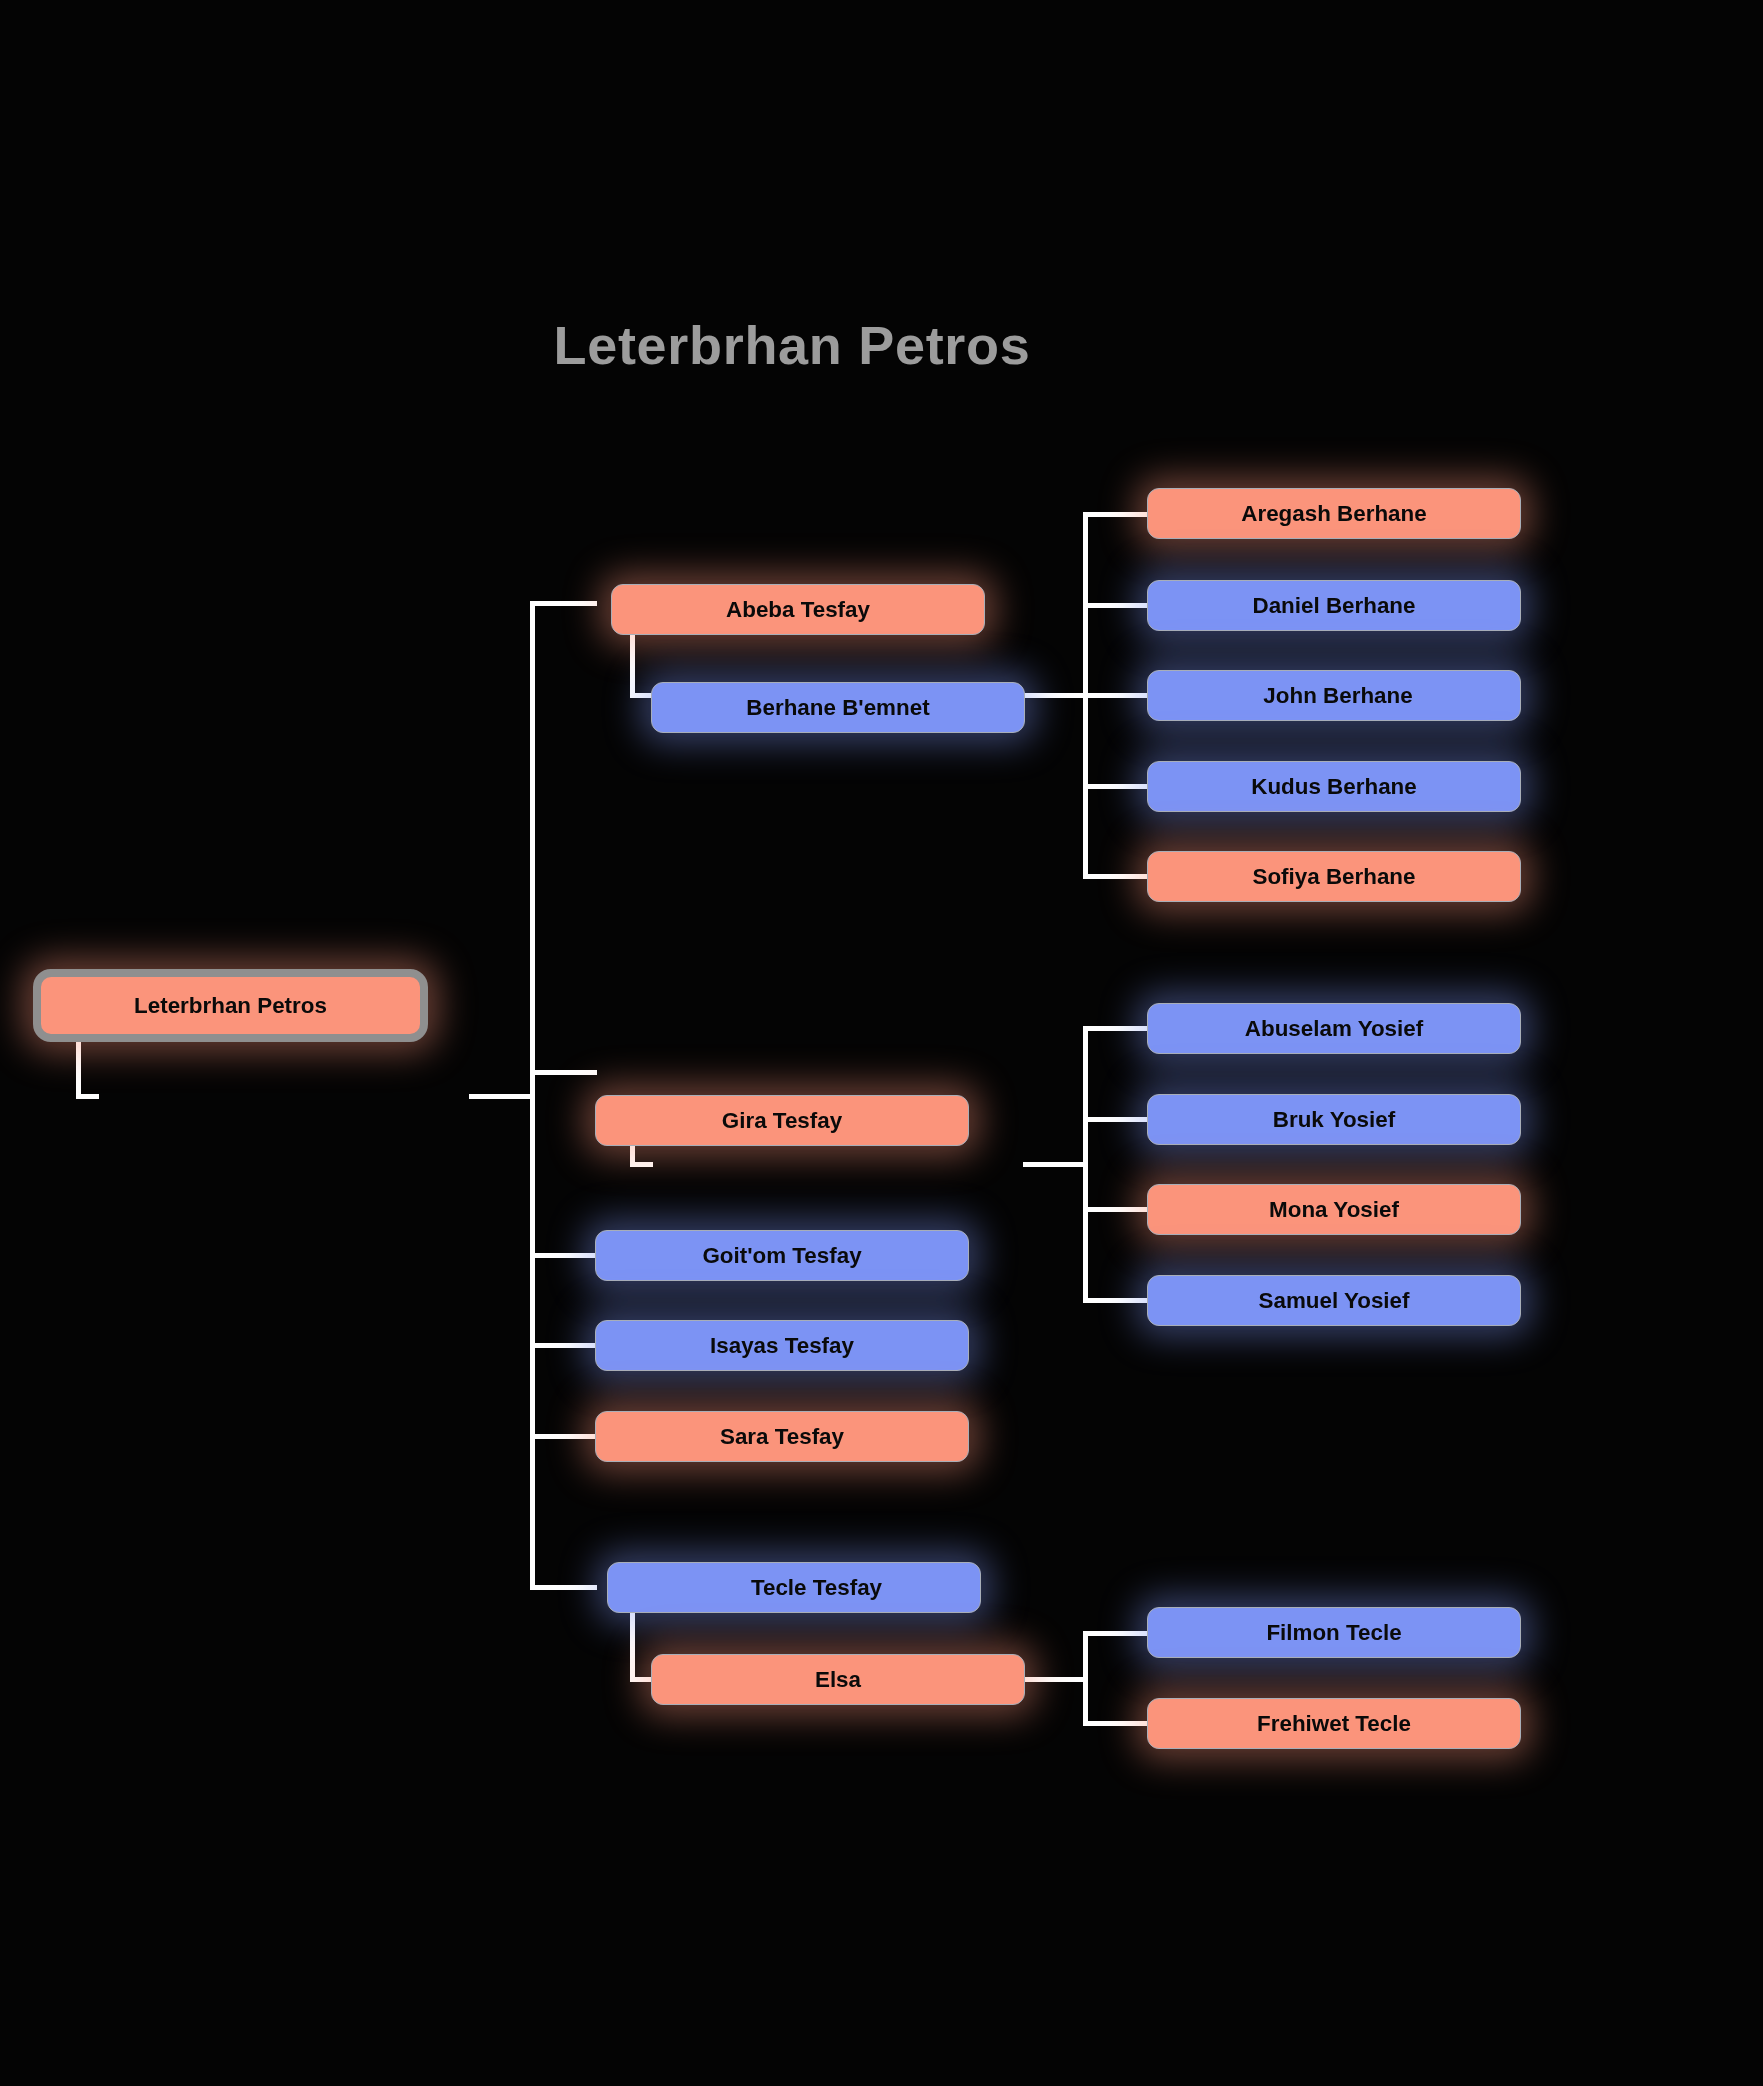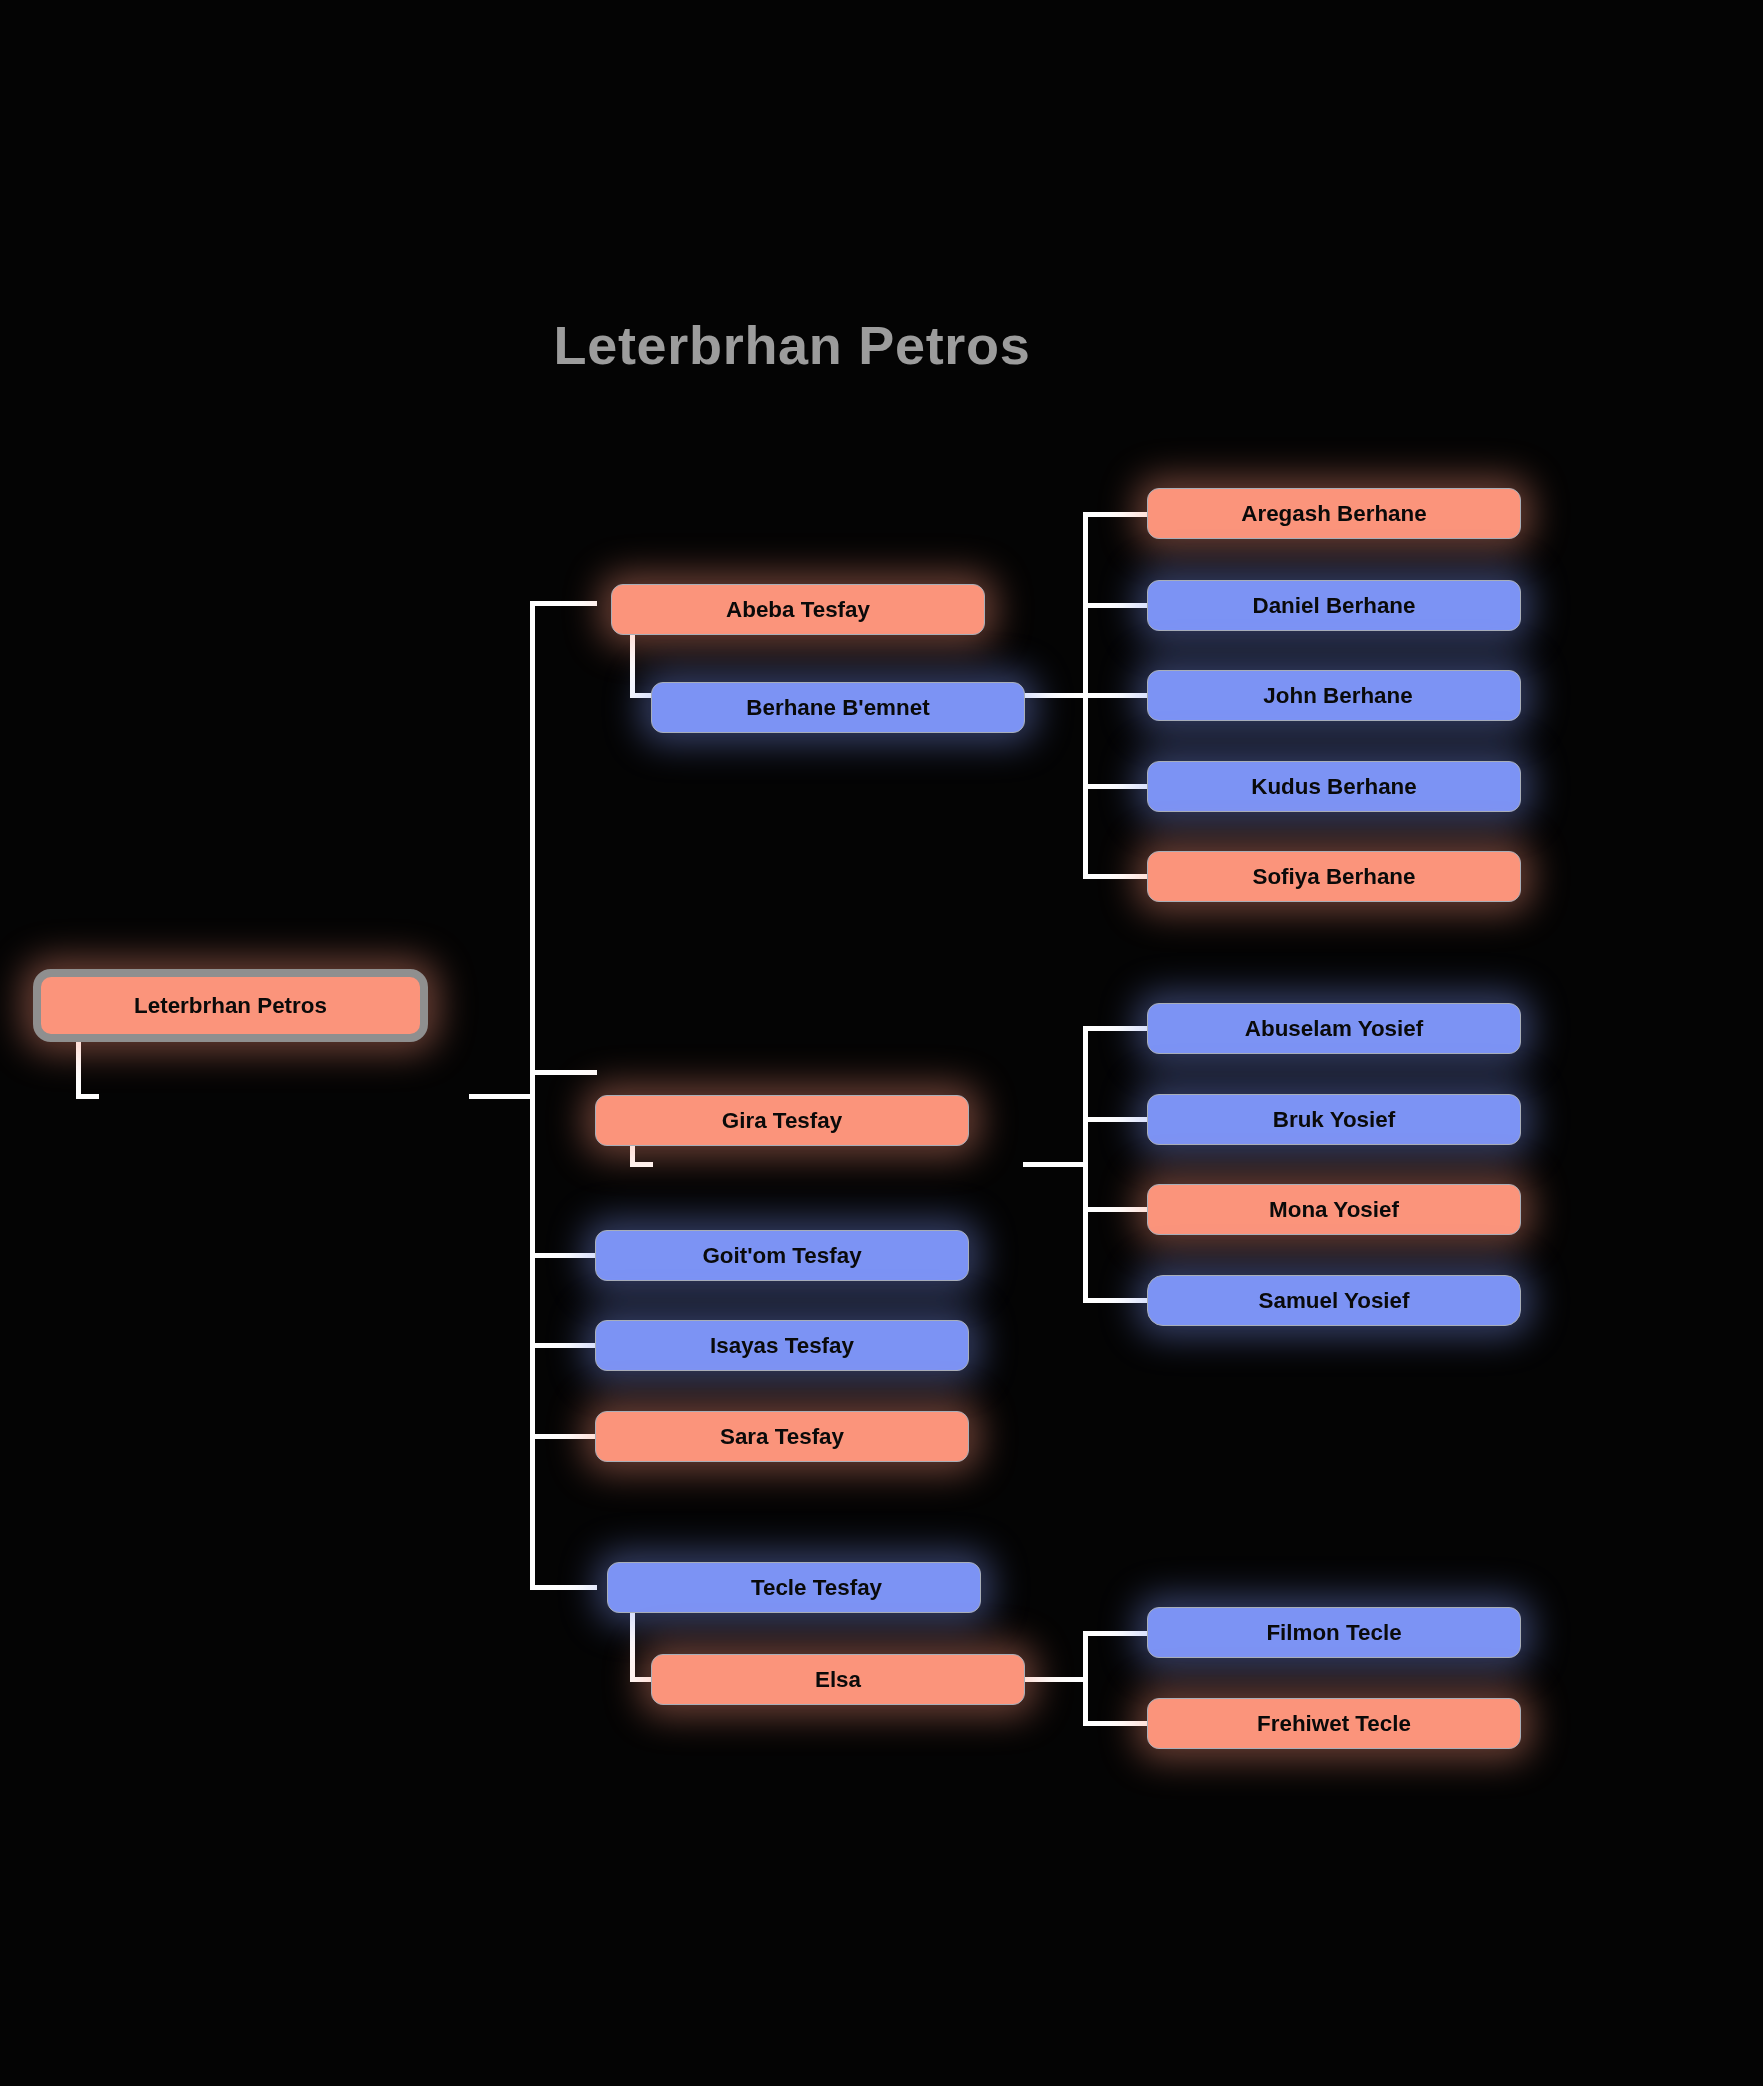--- a/index.html
+++ b/index.html
@@ -123,21 +123,21 @@
   </div>
   <div class="node male" style="left:1147px; top:1003px;">
     <span>Abuselam Yosief</span>
   </div>
   <div class="node male" style="left:1147px; top:1094px;">
     <span>Bruk Yosief</span>
   </div>
   <div class="node female" style="left:1147px; top:1184px;">
     <span>Mona Yosief</span>
   </div>
-  <div class="node male" style="left:1147px; top:1275px;border-radius:16px;">
+  <div class="node male" style="left:1147px; top:1275px;">
     <span>Samuel Yosief</span>
   </div>
 
   <div class="node male" style="left:595px; top:1230px;">
     <span>Goit'om Tesfay</span>
   </div>
   <div class="node male" style="left:595px; top:1320px;">
     <span>Isayas Tesfay</span>
   </div>
   <div class="node female" style="left:595px; top:1411px;">

